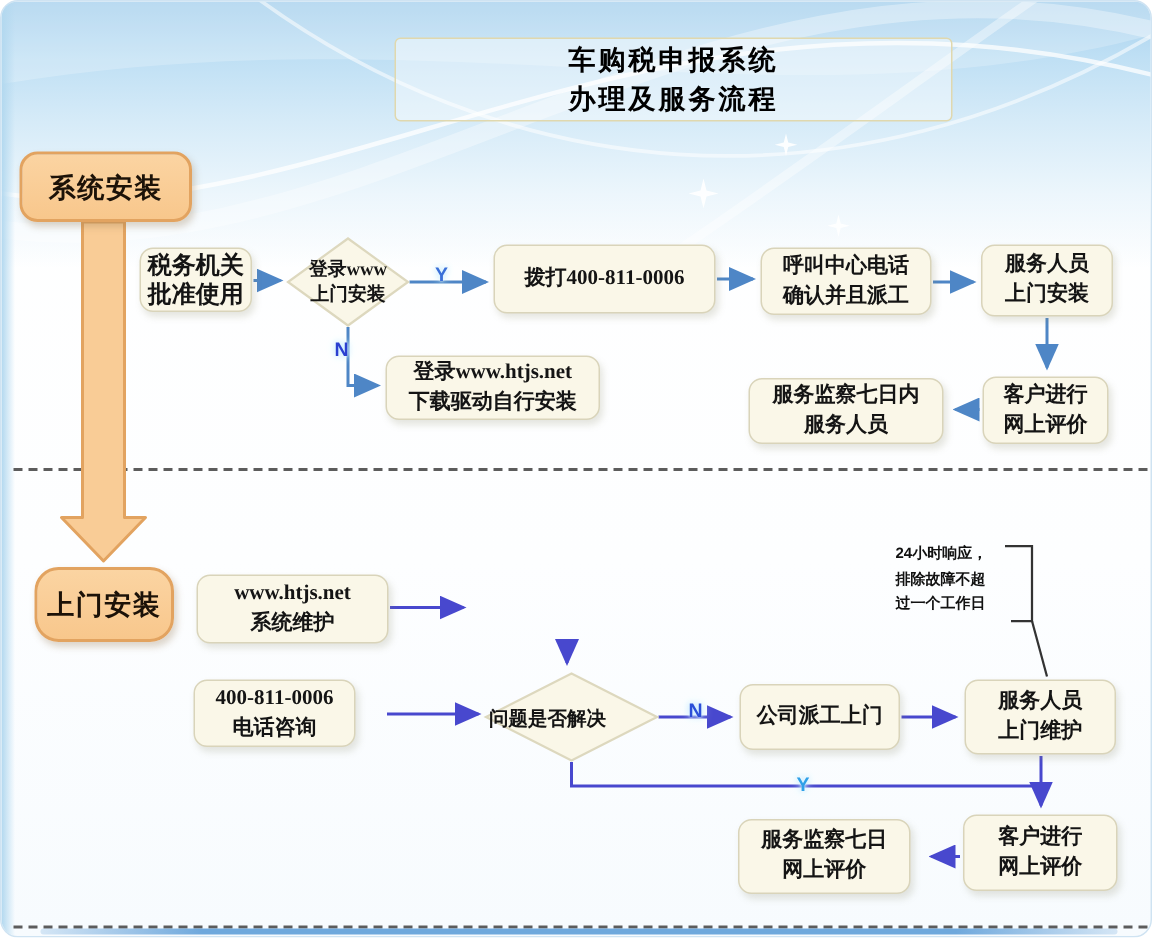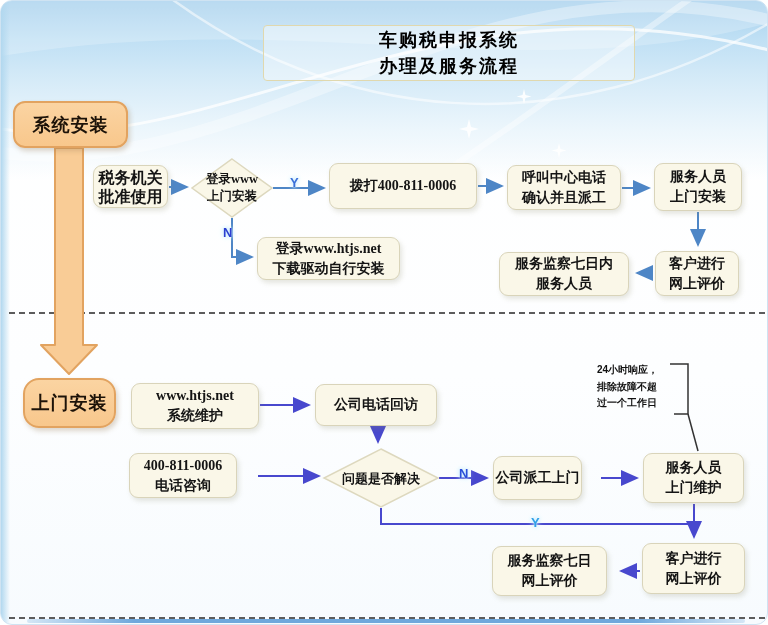--- a/index.html
+++ b/index.html
@@ -177,34 +177,31 @@
 
   <div class="node orange" style="left:22px;top:377px;width:93px;height:50px;border-radius:16px">
     <span>上门安装</span>
   </div>
 
   <div class="node" style="left:130px;top:382px;width:128px;height:46px">
     <span>www.htjs.net</span>
     <span>系统维护</span>
   </div>
 
-  <div class="node" style="left:314px;top:383px;width:122px;height:42px">
-    <span>公司电话回访</span>
-  </div>
 
   <div class="node" style="left:128px;top:452px;width:108px;height:45px">
     <span>400-811-0006</span>
     <span>电话咨询</span>
   </div>
 
-  <div class="diamond-text" style="left:330px;top:466px;width:100px;height:22px;font-size:13px">
+  <div class="diamond-text" style="left:314px;top:466px;width:100px;height:22px;font-size:13px">
     <span>问题是否解决</span>
   </div>
 
-  <div class="node" style="left:492px;top:455px;width:89px;height:44px">
+  <div class="node" style="left:492px;top:455px;width:107px;height:44px">
     <span>公司派工上门</span>
   </div>
 
   <div class="node" style="left:642px;top:452px;width:101px;height:50px">
     <span>服务人员</span>
     <span>上门维护</span>
   </div>
 
   <div class="node" style="left:491px;top:545px;width:115px;height:50px">
     <span>服务监察七日</span>

